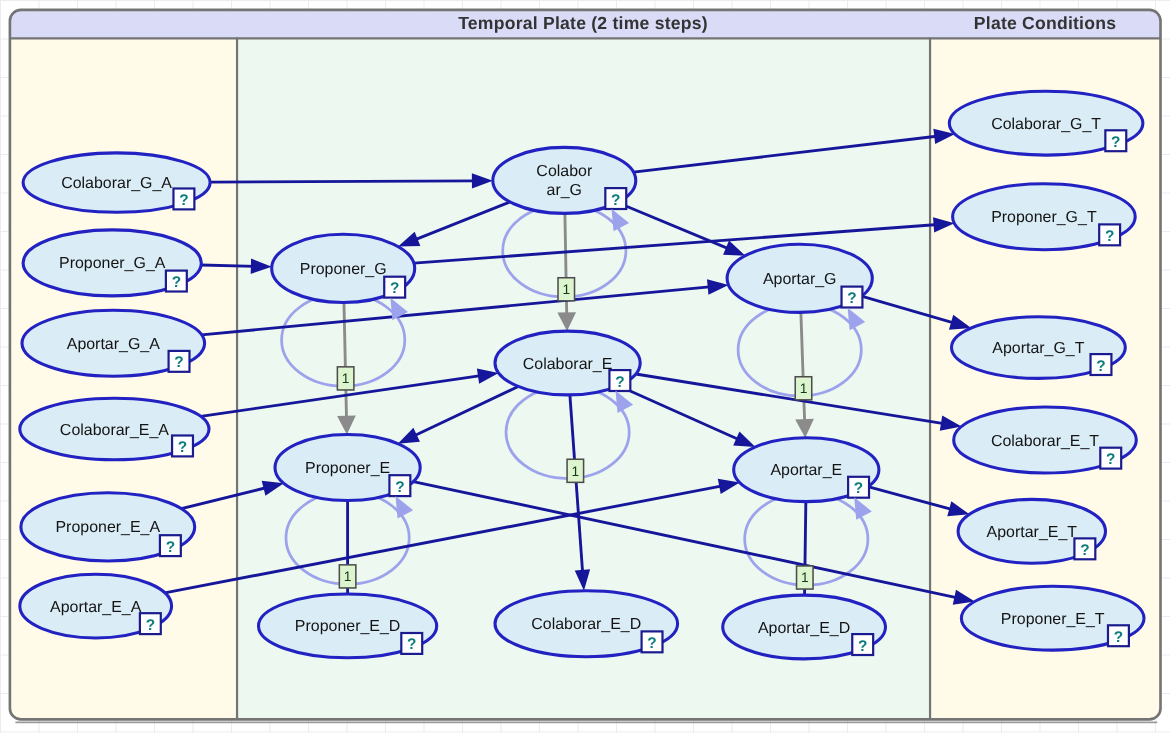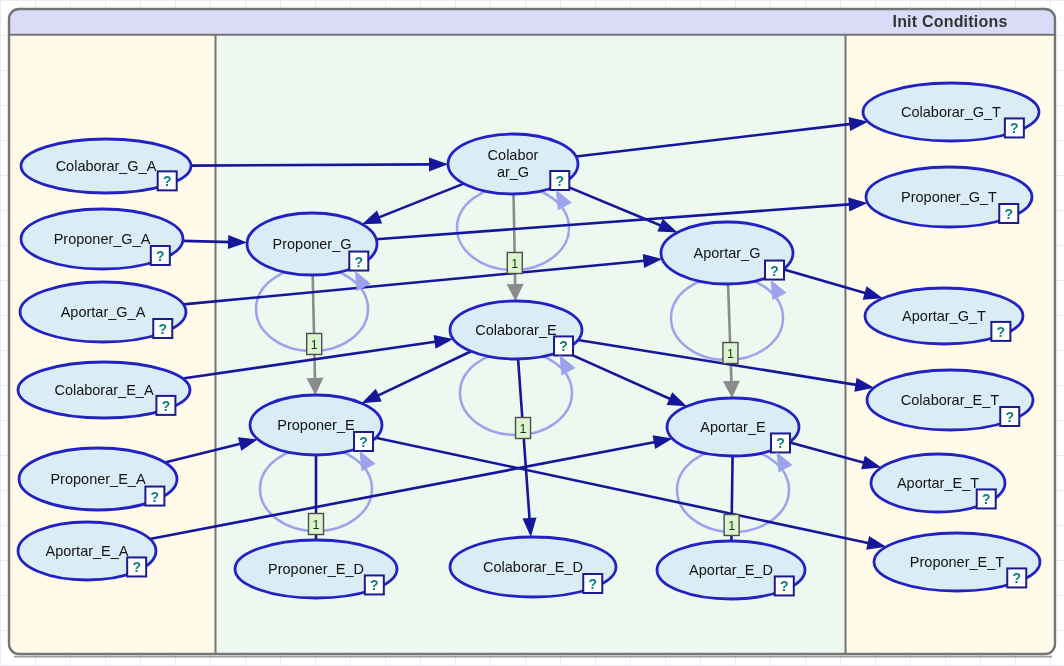--- a/index.html
+++ b/index.html
@@ -334,14 +334,15 @@
           <rect x="308.5" y="513.5" width="15" height="21" fill="#ddf5ce" stroke="#4c4c4c" stroke-width="1.4"></rect>
           <text x="316" y="528.5" fill="#15381a" font-size="12.5" text-anchor="middle">1</text>
         </g>
         <polygon points="0,0 -8,19 8,19" fill="#9da2ec" transform="translate(776.56,451.94) rotate(-28)"></polygon>
         <g>
           <rect x="724.1293706293707" y="514.5" width="15" height="21" fill="#ddf5ce" stroke="#4c4c4c" stroke-width="1.4"></rect>
           <text x="731.6293706293707" y="529.5" fill="#15381a" font-size="12.5" text-anchor="middle">1</text>
         </g>
       </g>
     </svg>
-  <div class="hdr-label" id="hdr-term">Init Conditions</div>
+  <div class="hdr-label" id="hdr-plate">Temporal Plate (2 time steps)</div>
+  <div class="hdr-label" id="hdr-term">Plate Conditions</div>
 </div>
 
 </body></html>

